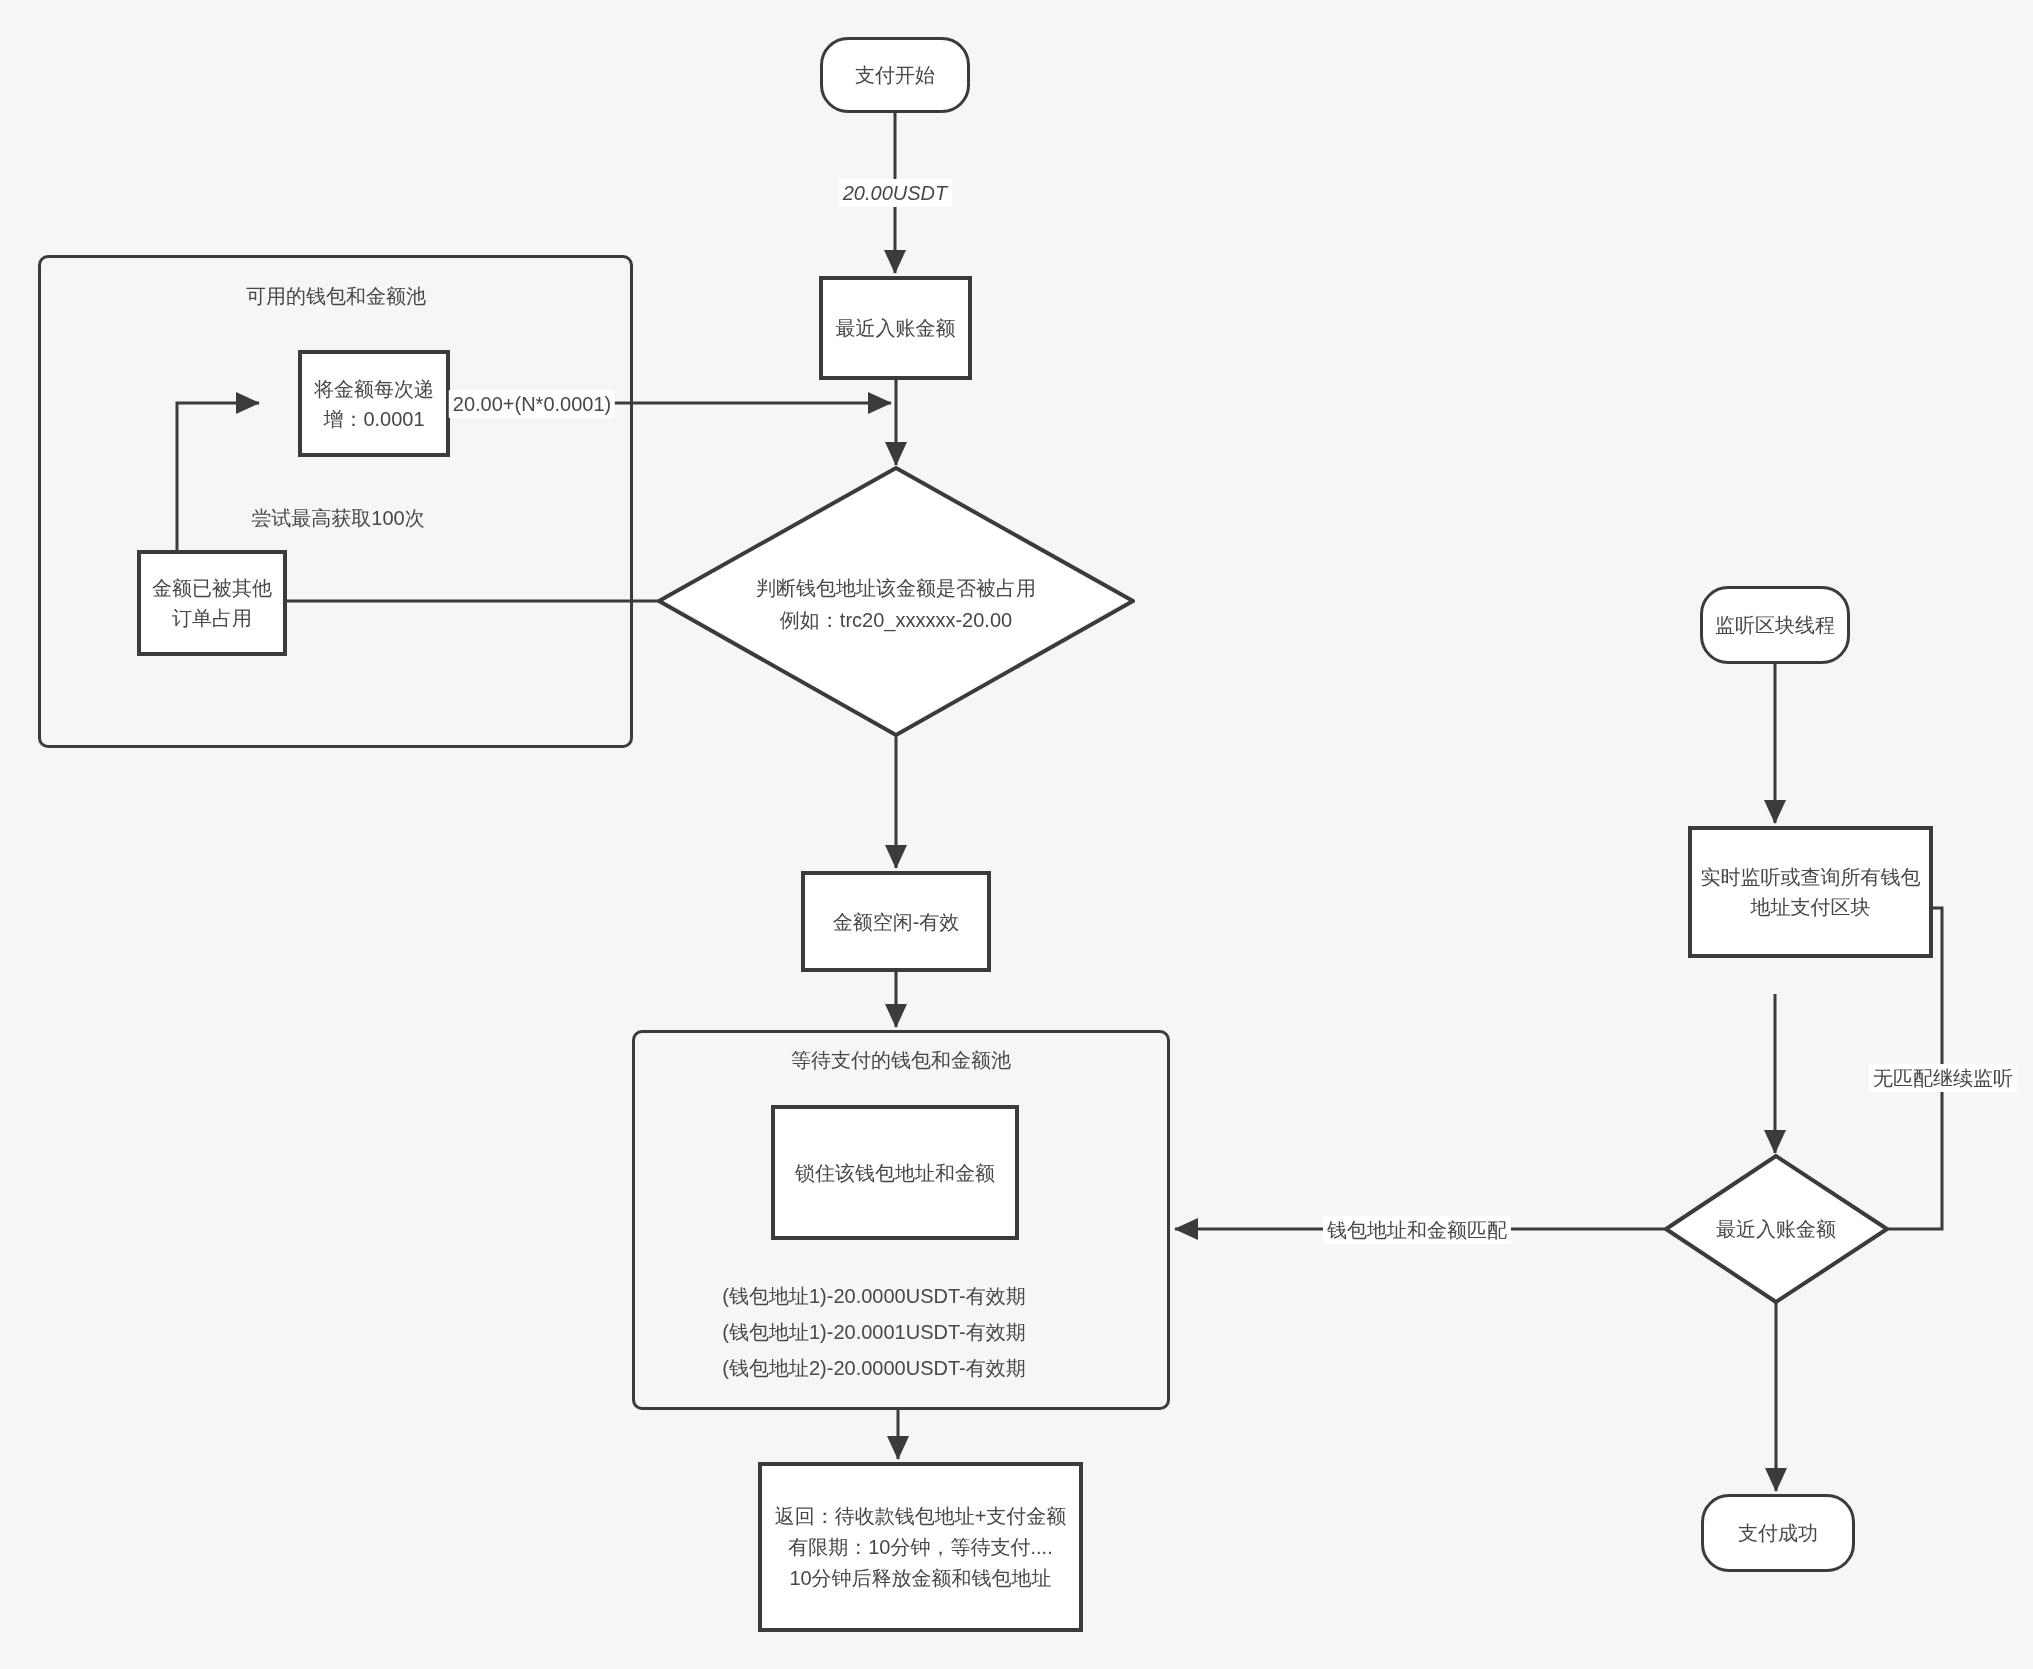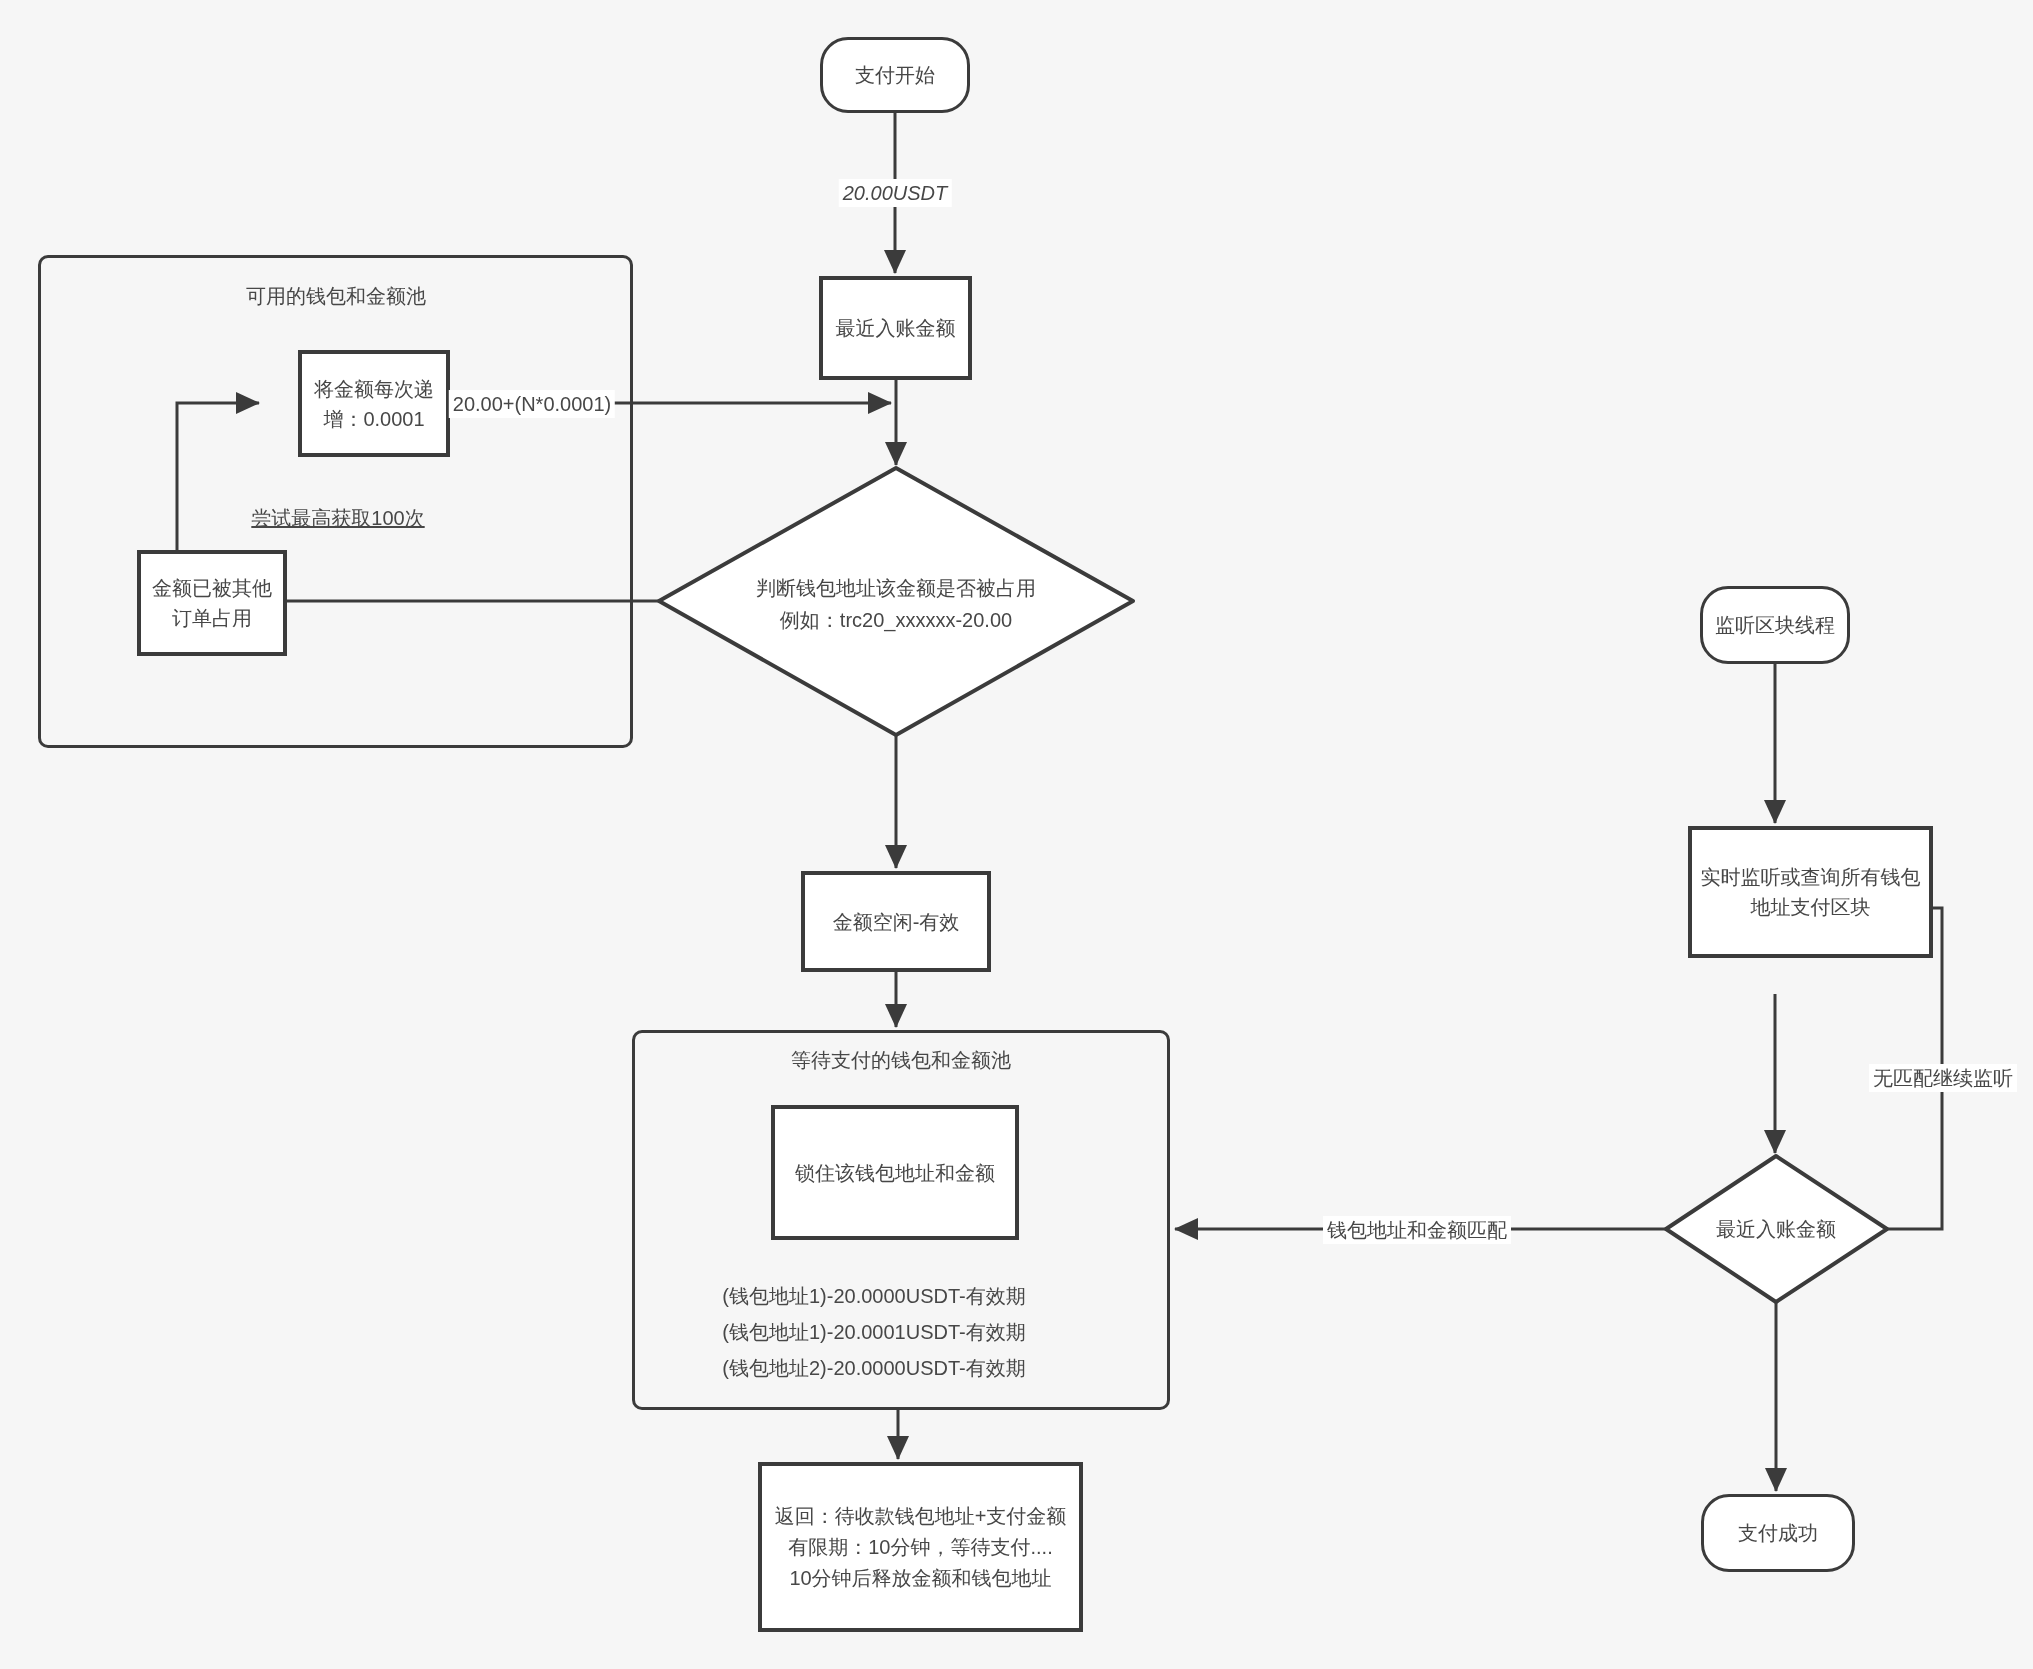--- a/index.html
+++ b/index.html
@@ -73,21 +73,21 @@
   <div class="free-text" style="left:901px;top:1060px;">等待支付的钱包和金额池</div>
 
   <div class="node terminal" style="left:820px;top:37px;width:150px;height:76px;">支付开始</div>
 
   <div class="node" style="left:819px;top:276px;width:153px;height:104px;">最近入账金额</div>
 
   <div class="node mono-wrap" style="left:263px;top:350px;width:152px;height:107px;">将金额每次递增：0.0001</div>
 
   <div class="node mono-wrap" style="left:102px;top:550px;width:150px;height:106px;">金额已被其他订单占用</div>
 
-  <div class="free-text plain" style="left:338px;top:518px;text-decoration:underline;">尝试最高获取100次</div>
+  <div class="free-text plain" style="left:338px;top:518px;">尝试最高获取100次</div>
 
   <div class="free-text" style="left:896px;top:604px;">
     <div>判断钱包地址该金额是否被占用</div>
     <div>例如：trc20_xxxxxx-20.00</div>
   </div>
 
   <div class="node" style="left:801px;top:871px;width:190px;height:101px;">金额空闲-有效</div>
 
   <div class="node" style="left:771px;top:1105px;width:248px;height:135px;">锁住该钱包地址和金额</div>
 

